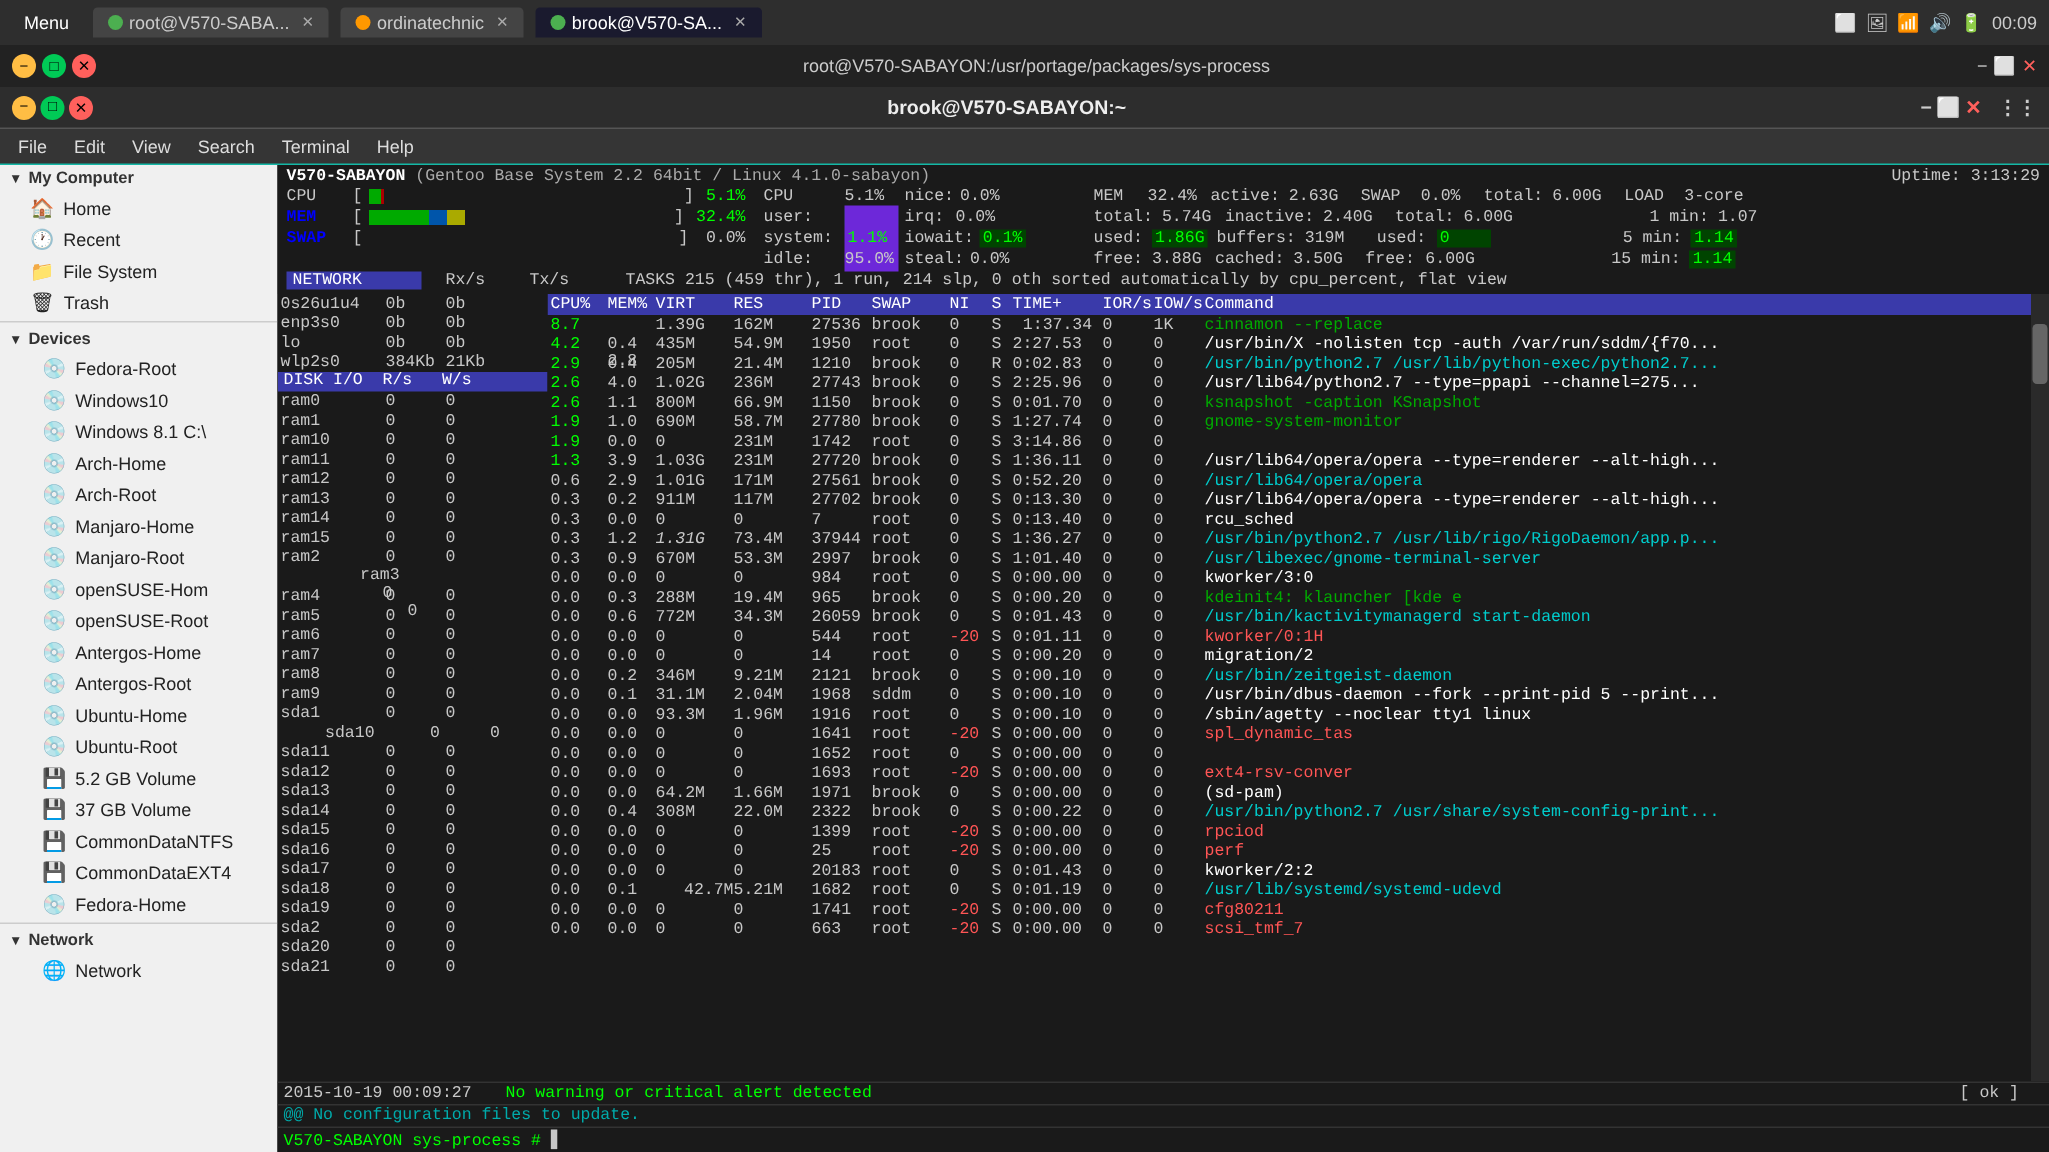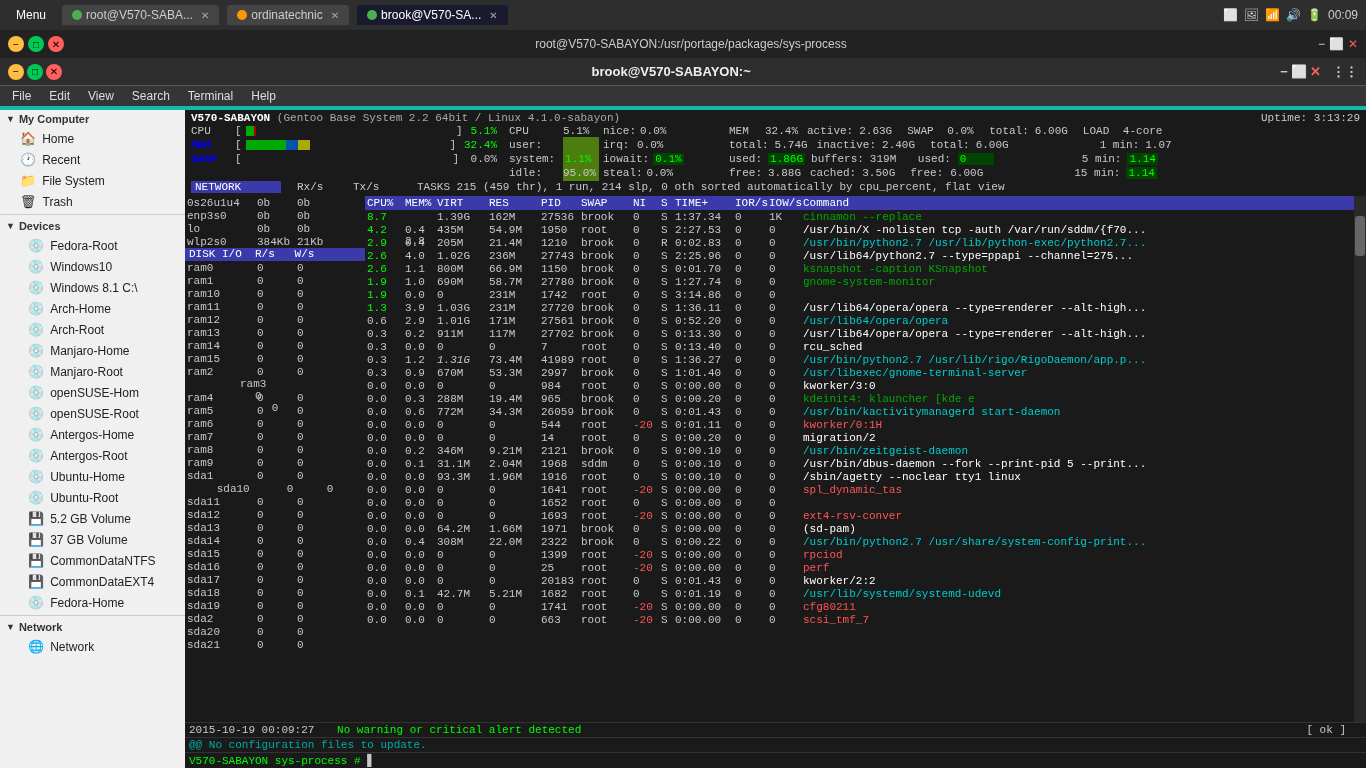--- a/index.html
+++ b/index.html
@@ -61,21 +61,21 @@
     .title-bar2 .right-ctrl { margin-left: auto; display:flex;gap:3px;padding-right:8px; }
 
     
     .menu-bar {
       height: 24px;
       background: #353535;
       display: flex;
       align-items: center;
       padding: 0 4px;
       gap: 2px;
-      border-bottom: 4px solid #14b8a6;
+      border-bottom: 1px solid #14b8a6;
     }
     .menu-item {
       padding: 2px 8px;
       font-size: 12px;
       color: #ddd;
       cursor: pointer;
     }
 
     
     .main-layout {
@@ -432,21 +432,21 @@
             <span style="color:#c8c8c8;">0.0%</span>
           </div>
           <div class="htop-row">
             <span style="color:#c8c8c8;min-width:50px;">user:</span>
             <span style="color:#00ff00;min-width:36px;background:#004400;padding:0 2px;">3.9%</span>
             <span style="color:#c8c8c8;min-width:30px;">irq:</span>
             <span style="color:#c8c8c8;">0.0%</span>
           </div>
           <div class="htop-row">
             <span style="color:#c8c8c8;min-width:50px;">system:</span>
-            <span style="color:#00ff00;min-width:36px;background:#4d7c0f;padding:16px 2px;">1.1%</span>
+            <span style="color:#00ff00;min-width:36px;background:#6d28d9;padding:16px 2px;">1.1%</span>
             <span style="color:#c8c8c8;min-width:30px;">iowait:</span>
             <span style="color:#00ff00;background:#004400;padding:0 2px;">0.1%</span>
           </div>
           <div class="htop-row">
             <span style="color:#c8c8c8;min-width:50px;">idle:</span>
             <span style="color:#c8c8c8;min-width:36px;">95.0%</span>
             <span style="color:#c8c8c8;min-width:30px;">steal:</span>
             <span style="color:#c8c8c8;">0.0%</span>
           </div>
         </div>
@@ -456,21 +456,21 @@
           <div class="htop-row" style="font-size:11px;gap:6px;">
             <span style="color:#c8c8c8;min-width:30px;">MEM</span>
             <span style="color:#c8c8c8;min-width:36px;">32.4%</span>
             <span style="color:#c8c8c8;min-width:40px;">active:</span>
             <span style="color:#c8c8c8;min-width:42px;">2.63G</span>
             <span style="color:#c8c8c8;min-width:34px;">SWAP</span>
             <span style="color:#c8c8c8;min-width:36px;">0.0%</span>
             <span style="color:#c8c8c8;min-width:34px;">total:</span>
             <span style="color:#c8c8c8;min-width:42px;">6.00G</span>
             <span style="color:#c8c8c8;min-width:34px;">LOAD</span>
-            <span style="color:#c8c8c8;">4-core</span>
+            <span style="color:#c8c8c8;">3-core</span>
           </div>
 
           <div class="htop-row" style="font-size:11px;gap:6px;">
             <span style="color:#c8c8c8;min-width:30px;">total:</span>
             <span style="color:#c8c8c8;min-width:36px;">5.74G</span>
             <span style="color:#c8c8c8;min-width:40px;">inactive:</span>
             <span style="color:#c8c8c8;min-width:42px;">2.40G</span>
             <span style="color:#c8c8c8;min-width:34px;">total:</span>
             <span style="color:#c8c8c8;min-width:36px;">6.00G</span>
             <span style="color:#c8c8c8;min-width:76px;"></span>
@@ -716,21 +716,21 @@
         <div id="proc-rows" style="flex:1;overflow:hidden;">
             <div class="proc-row">
     <span style="min-width:38px;color:#00ff00;">8.7</span>
     <span style="min-width:32px;color:#c8c8c8;margin-top:48px;">2.8</span>
     <span style="min-width:52px;color:#c8c8c8;">1.39G</span>
     <span style="min-width:52px;color:#c8c8c8;">162M</span>
     <span style="min-width:40px;color:#c8c8c8;">27536</span>
     <span style="min-width:52px;color:#c8c8c8;">brook</span>
     <span style="min-width:28px;color:#c8c8c8;">0</span>
     <span style="min-width:14px;color:#c8c8c8;">S</span>
-    <span style="min-width:60px;color:#c8c8c8;">1:37.34</span>
+    <span style="min-width:60px;color:#c8c8c8;text-align:center;">1:37.34</span>
     <span style="min-width:34px;color:#c8c8c8;">0</span>
     <span style="min-width:34px;color:#c8c8c8;">1K</span>
     <span style="flex:1;overflow:hidden;white-space:nowrap;color:#00aa00;">cinnamon --replace</span>
   </div>
             <div class="proc-row">
     <span style="min-width:38px;color:#00ff00;">4.2</span>
     <span style="min-width:32px;color:#c8c8c8;">0.4</span>
     <span style="min-width:52px;color:#c8c8c8;">435M</span>
     <span style="min-width:52px;color:#c8c8c8;">54.9M</span>
     <span style="min-width:40px;color:#c8c8c8;">1950</span>
@@ -865,21 +865,21 @@
     <span style="min-width:60px;color:#c8c8c8;">0:13.40</span>
     <span style="min-width:34px;color:#c8c8c8;">0</span>
     <span style="min-width:34px;color:#c8c8c8;">0</span>
     <span style="flex:1;overflow:hidden;white-space:nowrap;color:#ffffff;">rcu_sched</span>
   </div>
             <div class="proc-row">
     <span style="min-width:38px;color:#c8c8c8;">0.3</span>
     <span style="min-width:32px;color:#c8c8c8;">1.2</span>
     <span style="min-width:52px;color:#c8c8c8;font-style:italic;">1.31G</span>
     <span style="min-width:52px;color:#c8c8c8;">73.4M</span>
-    <span style="min-width:40px;color:#c8c8c8;">41989</span>
+    <span style="min-width:40px;color:#c8c8c8;">37944</span>
     <span style="min-width:52px;color:#c8c8c8;">root</span>
     <span style="min-width:28px;color:#c8c8c8;">0</span>
     <span style="min-width:14px;color:#c8c8c8;">S</span>
     <span style="min-width:60px;color:#c8c8c8;">1:36.27</span>
     <span style="min-width:34px;color:#c8c8c8;">0</span>
     <span style="min-width:34px;color:#c8c8c8;">0</span>
     <span style="flex:1;overflow:hidden;white-space:nowrap;color:#00cccc;">/usr/bin/python2.7 /usr/lib/rigo/RigoDaemon/app.p...</span>
   </div>
             <div class="proc-row">
     <span style="min-width:38px;color:#c8c8c8;">0.3</span>
@@ -1114,21 +1114,21 @@
     <span style="min-width:28px;color:#c8c8c8;">0</span>
     <span style="min-width:14px;color:#c8c8c8;">S</span>
     <span style="min-width:60px;color:#c8c8c8;">0:01.43</span>
     <span style="min-width:34px;color:#c8c8c8;">0</span>
     <span style="min-width:34px;color:#c8c8c8;">0</span>
     <span style="flex:1;overflow:hidden;white-space:nowrap;color:#ffffff;">kworker/2:2</span>
   </div>
             <div class="proc-row">
     <span style="min-width:38px;color:#c8c8c8;">0.0</span>
     <span style="min-width:32px;color:#c8c8c8;">0.1</span>
-    <span style="min-width:52px;color:#c8c8c8;">42.7M</span>
+    <span style="min-width:52px;color:#c8c8c8;text-align:right;">42.7M</span>
     <span style="min-width:52px;color:#c8c8c8;">5.21M</span>
     <span style="min-width:40px;color:#c8c8c8;">1682</span>
     <span style="min-width:52px;color:#c8c8c8;">root</span>
     <span style="min-width:28px;color:#c8c8c8;">0</span>
     <span style="min-width:14px;color:#c8c8c8;">S</span>
     <span style="min-width:60px;color:#c8c8c8;">0:01.19</span>
     <span style="min-width:34px;color:#c8c8c8;">0</span>
     <span style="min-width:34px;color:#c8c8c8;">0</span>
     <span style="flex:1;overflow:hidden;white-space:nowrap;color:#00cccc;">/usr/lib/systemd/systemd-udevd</span>
   </div>

